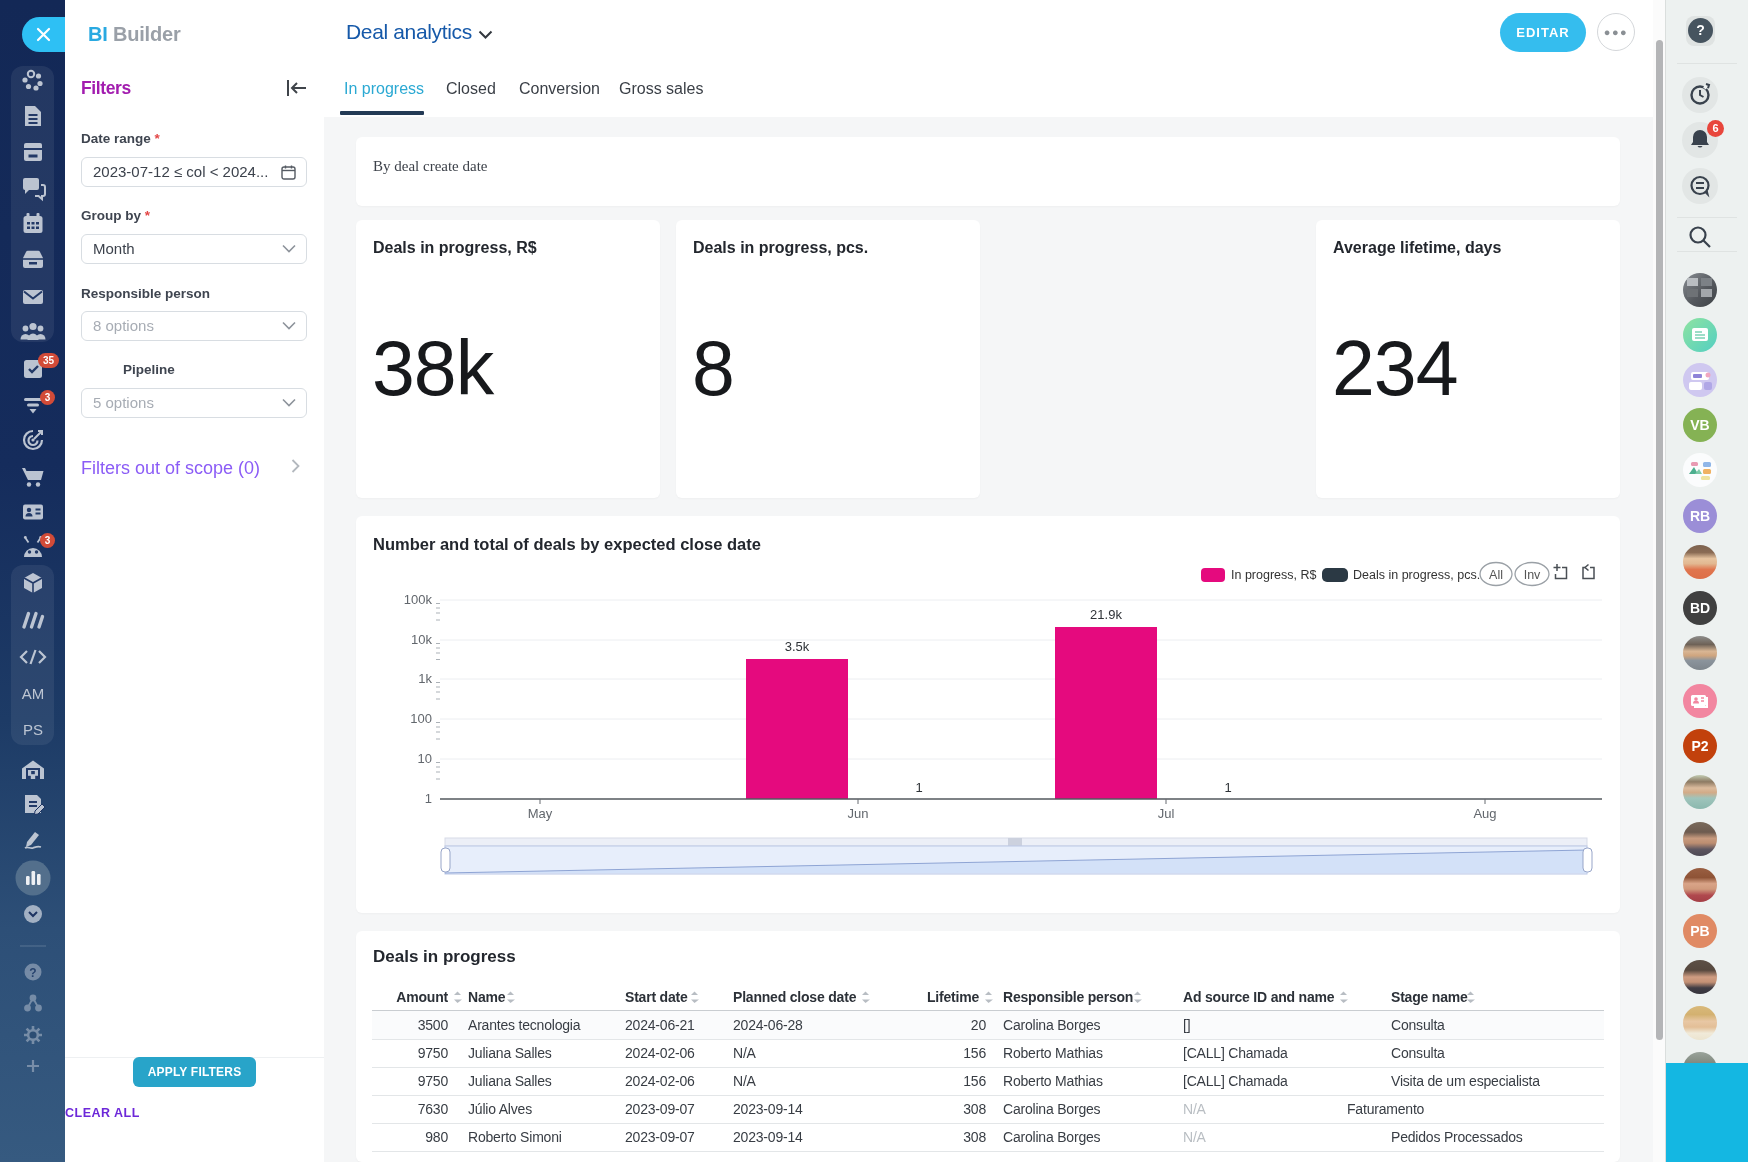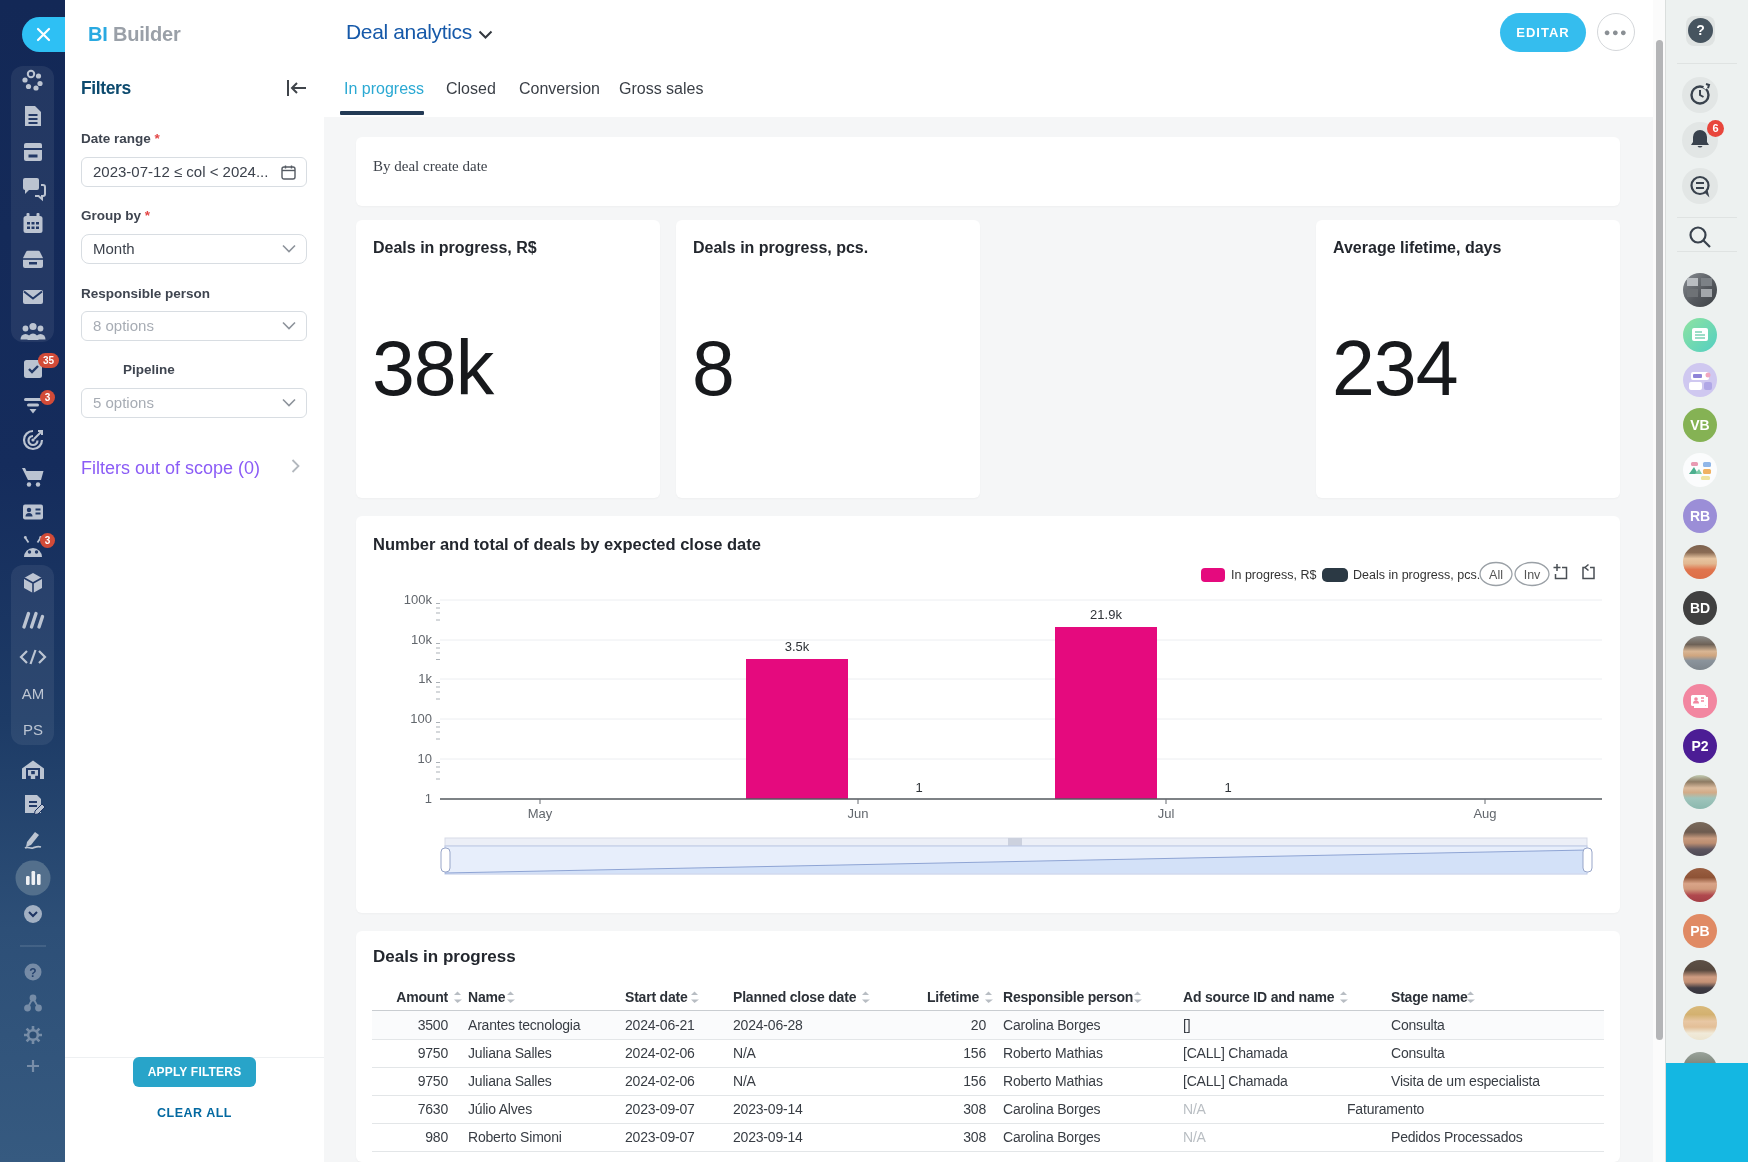--- a/index.html
+++ b/index.html
@@ -60,37 +60,37 @@
   .rcirc { position:absolute; left:1682px; width:36px; height:36px; border-radius:50%; background:#e2e6e5; text-align:center; }
   #cyanblock { left:1666px; top:1063px; width:82px; height:99px; background:#14b7e2; }
 </style>
 </head>
 <body>
 <div id="page">
 
   <div class="abs" id="fpanel"></div>
   <div class="abs" id="bihead">BI <span>Builder</span></div>
   <div class="abs" id="hdiv1"></div>
-  <div class="abs" style="left:81px;top:78px;font-size:17.5px;font-weight:bold;color:#0c4a6e;letter-spacing:-0.4px;">Filters</div>
+  <div class="abs" style="left:81px;top:78px;font-size:17.5px;font-weight:bold;color:#a21caf;letter-spacing:-0.4px;">Filters</div>
   <svg class="abs" style="left:286px;top:79px;" width="22" height="18" viewBox="0 0 22 18">
     <path d="M2 1v16" stroke="#3f444a" stroke-width="2"></path>
     <path d="M20 9H7M11 4l-5 5 5 5" stroke="#3f444a" stroke-width="2" fill="none"></path>
   </svg>
 
   <div class="flabel" style="top:131px;">Date range<i> *</i></div>
   <div class="finput" style="top:157px;">2023-07-12 ≤ col &lt; 2024...
     <svg class="chev" width="15" height="15" viewBox="0 0 15 15" style="top:7px;">
       <rect x="1" y="2" width="13" height="12" rx="2" fill="none" stroke="#555b63" stroke-width="1.4"></rect>
       <path d="M1 5.5h13" stroke="#555b63" stroke-width="1.4"></path>
       <path d="M4.5 0.5v3M10.5 0.5v3" stroke="#555b63" stroke-width="1.4"></path>
     </svg>
   </div>
 
   <div class="flabel" style="top:208px;">Group by<i> *</i></div>
-  <div class="finput" style="top:234px;border-radius:8px;">Month
+  <div class="finput" style="top:234px;">Month
     <svg class="chev" width="14" height="9" viewBox="0 0 14 9">
         <path d="M1 1.5l6 6 6-6" stroke="#8d939b" stroke-width="1.6" fill="none"></path>
       </svg>
   </div>
 
   <div class="flabel" style="top:286px;">Responsible person</div>
   <div class="finput fgray" style="top:311px;">8 options
     <svg class="chev" width="14" height="9" viewBox="0 0 14 9">
         <path d="M1 1.5l6 6 6-6" stroke="#8d939b" stroke-width="1.6" fill="none"></path>
       </svg>
@@ -104,22 +104,22 @@
   </div>
 
   <div class="abs" style="left:81px;top:458px;font-size:18px;color:#8b5cf6;">Filters out of scope (0)</div>
   <svg class="abs" style="left:291px;top:459px;" width="9" height="14" viewBox="0 0 9 14">
     <path d="M1.5 1l6 6-6 6" stroke="#b3b8be" stroke-width="1.8" fill="none"></path>
     </svg>
 
   <div class="abs" style="left:65px;top:1057px;width:259px;height:105px;background:#fff;border-top:1px solid #eef0f2;"></div>
   <div class="abs" style="left:133px;top:1057px;width:123px;height:30px;background:#28a4c9;border-radius:6px;color:#fff;
        font-size:12px;font-weight:bold;letter-spacing:0.2px;text-align:center;line-height:30px;">APPLY FILTERS</div>
-  <div class="abs" style="left:65px;top:1106px;width:259px;text-align:center;font-size:12.5px;font-weight:bold;
-       letter-spacing:0.5px;color:#0369a1;">CLEAR ALL</div>
+  <div class="abs" style="left:65px;top:1106px;width:259px;text-align:left;font-size:12.5px;font-weight:bold;
+       letter-spacing:0.5px;color:#6d28d9;">CLEAR ALL</div>
 
   <div class="abs" id="mainhead"></div>
   <div class="abs" id="dtitle">Deal analytics</div>
   <svg class="abs" style="left:478px;top:30px;" width="15" height="10" viewBox="0 0 15 10">
     <path d="M1.5 1.5l6 6 6-6" stroke="#33383f" stroke-width="2" fill="none"></path>
     </svg>
   <div class="abs" id="editar">EDITAR</div>
   <div class="abs" id="morebtn">●●●</div>
   <div class="tab" style="left:344px;color:#2ba9d3;">In progress</div>
   <div class="tab" style="left:446px;">Closed</div>
@@ -588,21 +588,21 @@
   <div class="av" style="top:636px;background:linear-gradient(180deg,#8d8d8b 0%,#6e6257 25%,#d9b694 45%,#cfa57f 58%,#8b949c 72%,#7d858c 100%);"></div>
   <div class="av" style="top:684px;background:#f286a0;">
     <svg width="34" height="34" viewBox="0 0 34 34">
       <rect x="8" y="11" width="15" height="11" rx="1.5" fill="#fff"></rect>
       <circle cx="13" cy="15" r="1.8" fill="#f286a0"></circle>
       <path d="M10 19.5a3 3 0 0 1 6 0z" fill="#f286a0"></path>
       <path d="M18 14h3M18 17h3" stroke="#f286a0" stroke-width="1.4"></path>
       <path d="M24 13v10H11" fill="none" stroke="#fff" stroke-width="2"></path>
     </svg>
   </div>
-  <div class="av" style="top:729px;background:#4c1d95;text-align:center;">P2</div>
+  <div class="av" style="top:729px;background:#c2410c;text-align:center;">P2</div>
   <div class="av" style="top:775px;background:linear-gradient(180deg,#c3cdb4 0%,#8d7a63 20%,#dbbb9d 38%,#d2ab88 52%,#9fc4bb 68%,#8bb8ae 100%);"></div>
   <div class="av" style="top:822px;background:linear-gradient(180deg,#7a6a5c 0%,#6d5b4f 30%,#c79a7e 48%,#bd8e71 62%,#5e5660 80%,#4e4a55 100%);"></div>
   <div class="av" style="top:868px;background:linear-gradient(180deg,#9a5f42 0%,#8e5336 28%,#d9a488 46%,#d09a7c 62%,#b0484e 80%,#a43f46 100%);"></div>
   <div class="av" style="top:914px;background:#e08a64;">PB</div>
   <div class="av" style="top:960px;background:linear-gradient(180deg,#5d5046 0%,#56483e 30%,#cf9d82 50%,#c49175 65%,#3f3c44 82%,#37353d 100%);"></div>
   <div class="av" style="top:1006px;background:linear-gradient(180deg,#d9b97a 0%,#d3b170 25%,#e8c7a4 45%,#e3bf97 62%,#f0ead9 80%,#ece4cf 100%);"></div>
   <div class="av" style="top:1052px;background:linear-gradient(180deg,#9aa39b 0%,#7b8479 40%,#c9a183 70%,#b88f6f 100%);"></div>
   <div class="abs" id="cyanblock"></div>
 </div>
 

